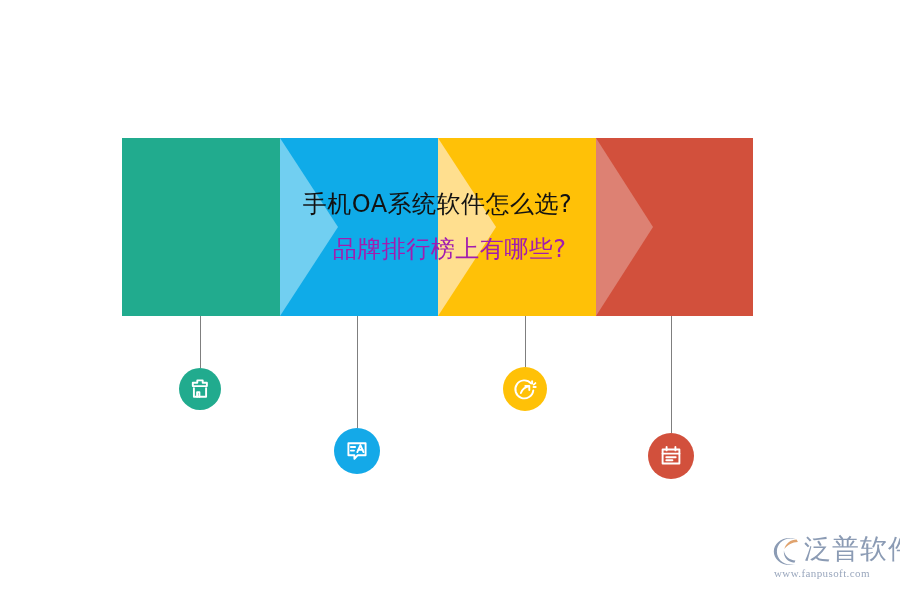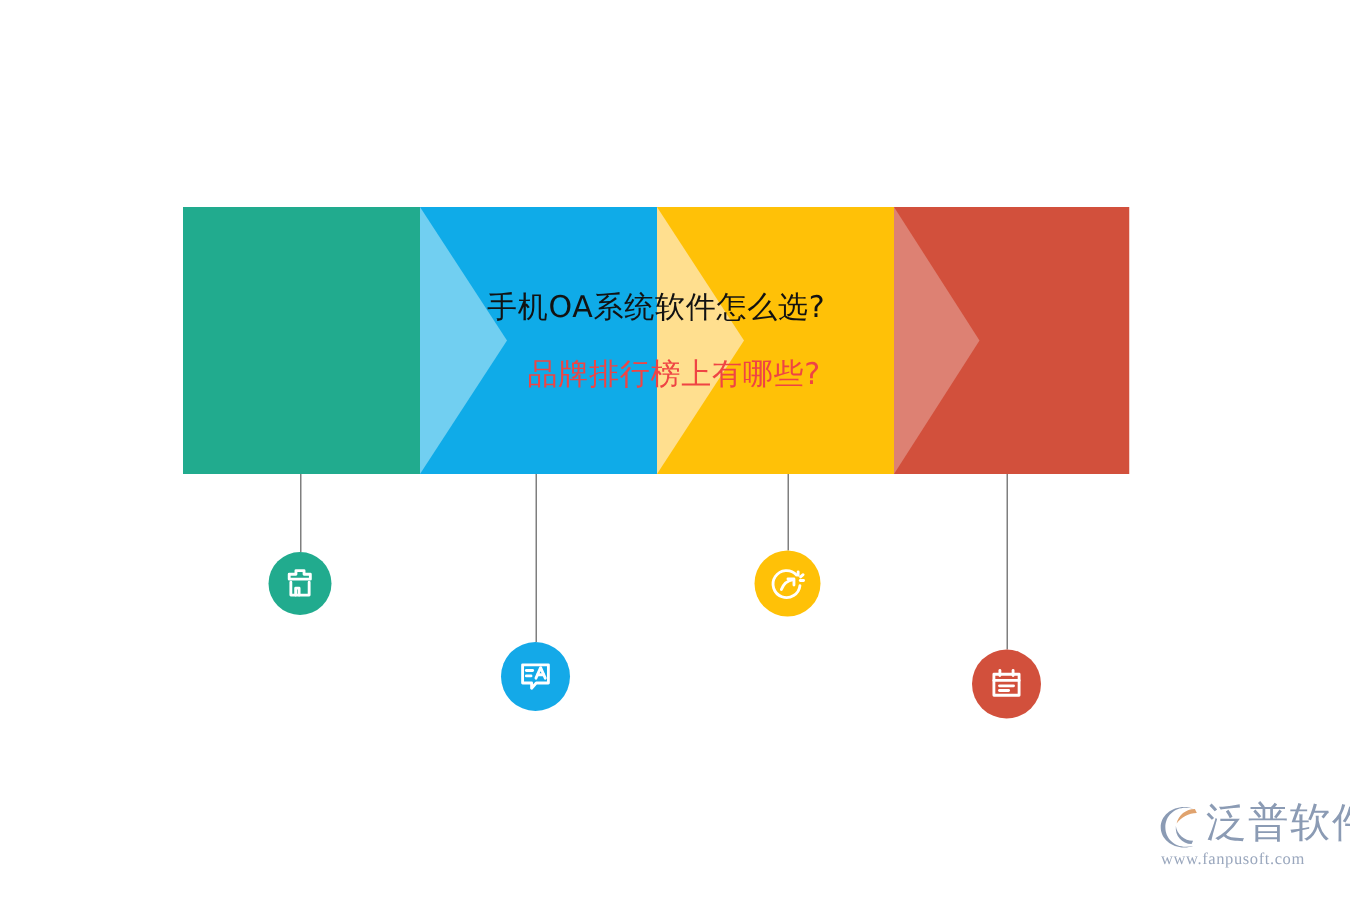--- a/index.html
+++ b/index.html
@@ -43,21 +43,21 @@
     width: 631px;
     height: 178px;
     display: flex;
     flex-direction: column;
     align-items: center;
     justify-content: center;
     pointer-events: none;
   }
   .title-line {
     color: #121212;
-    font-size: 20px;
+    font-size: 24px;
     line-height: 45px;
     letter-spacing: 0.5px;
     white-space: nowrap;
     font-weight: 400;
     font-family: "DejaVu Sans", "Liberation Sans", sans-serif;
   }
 
   
   .connector {
     position: absolute;
@@ -129,21 +129,21 @@
       <rect id="seg2-base" x="316" y="0" width="158" height="178" fill="#ffc107"></rect>
       <polygon id="seg2-acc" points="316,0 374,89 316,178" fill="#ffdf8f"></polygon>
 
       <rect id="seg3-base" x="474" y="0" width="157" height="178" fill="#d2503c"></rect>
       <polygon id="seg3-acc" points="474,0 531,89 474,178" fill="#dd8173"></polygon>
     </svg>
   </div>
 
   <div class="banner-title">
     <div class="title-line" style="color: rgb(18, 18, 18);">手机OA系统软件怎么选?</div>
-    <div class="title-line" style="color: #ef4444; margin-left: 24px;">品牌排行榜上有哪些?</div>
+    <div class="title-line" style="color: #a21caf; margin-left: 24px;">品牌排行榜上有哪些?</div>
   </div>
 
   <div class="connector" id="conn0" style="left: 200px; top: 316px; height: 52px;"></div>
   <div class="connector" id="conn1" style="left: 357px; top: 316px; height: 112px;"></div>
   <div class="connector" id="conn2" style="left: 525px; top: 316px; height: 51px;"></div>
   <div class="connector" id="conn3" style="left: 671px; top: 316px; height: 117px;"></div>
 
   <div class="badge" id="badge0" style="left: 179px; top: 368px; width: 42px; height: 42px; background: rgb(33, 171, 142);">
     <span>
       <svg width="24" height="24" viewBox="0 0 24 24" fill="none" stroke="#ffffff" stroke-width="1.9" stroke-linejoin="round" stroke-linecap="round">

